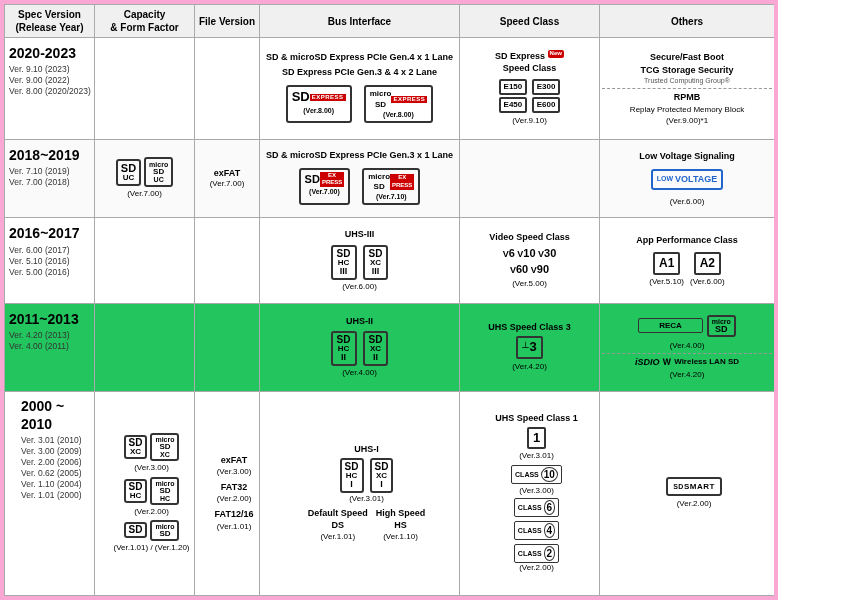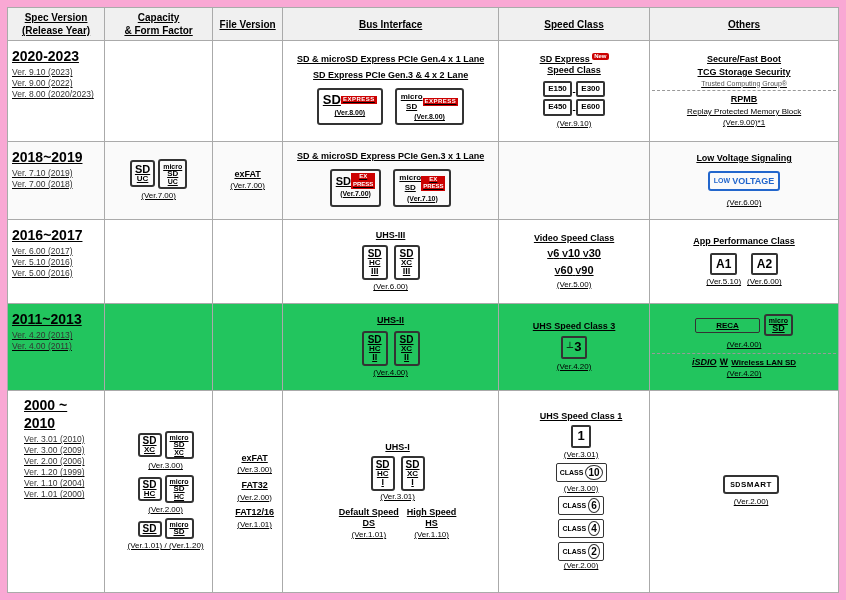--- a/index.html
+++ b/index.html
@@ -5,25 +5,24 @@
     * { box-sizing: border-box; margin: 0; padding: 0; }
     body {
       font-family: Arial, Helvetica, sans-serif;
       font-size: 10px;
       background: #fff;
       width: 846px;
       height: 600px;
       overflow: hidden;
     }
     .table-container {
-      width: 846px;
+      width: 778px;
       height: 600px;
       overflow: hidden;
-      border: 7px solid #f9a8d4;
-      text-decoration: underline;
+      border: 4px solid #f9a8d4;
     }
     table {
       width: 100%;
       height: 100%;
       border-collapse: collapse;
       table-layout: fixed;
     }
     th, td {
       border: 1px solid #aaa;
       vertical-align: middle;
@@ -400,37 +399,37 @@
           <div class="others-box">
             <div style="display:flex;justify-content:center;gap:4px;align-items:center;margin-bottom:3px;">
               <span style="font-size:8px;font-weight:bold;border:1.5px solid #333;border-radius:2px;padding:1px 20px;">RECA</span>
               <div style="border:2px solid #333;border-radius:3px;padding:1px 3px;display:inline-flex;flex-direction:column;align-items:center;">
                 <span style="font-size:7px;font-weight:900;line-height:1;">micro</span>
                 <span style="font-size:9px;font-weight:900;line-height:1;">SD</span>
               </div>
             </div>
             <div style="font-size:8px;">(Ver.4.00)</div>
             <div class="divider-dashed"></div>
-            <div style="display:flex;justify-content:center;align-items:flex-end;gap:3px;">
+            <div style="display:flex;justify-content:center;align-items:flex-start;gap:3px;">
               <span class="isdio">iSDIO</span>
               <span style="font-size:9px;">𝐖</span>
               <span style="font-size:8px;font-weight:bold;">Wireless LAN SD</span>
             </div>
             <div style="font-size:8px;">(Ver.4.20)</div>
           </div>
         </td>
       </tr>
 
       <tr class="row-2000">
         <td class="spec-cell" style="vertical-align:top;padding-top:5px;">
           <div class="spec-year">2000 ~ 2010</div>
           <div class="spec-ver">Ver. 3.01 (2010)</div>
           <div class="spec-ver">Ver. 3.00 (2009)</div>
           <div class="spec-ver">Ver. 2.00 (2006)</div>
-          <div class="spec-ver">Ver. 1.20 (1999)</div>
+          <div class="spec-ver">Ver. 0.62 (2005)</div>
           <div class="spec-ver">Ver. 1.10 (2004)</div>
           <div class="spec-ver">Ver. 1.01 (2000)</div>
         </td>
         <td style="vertical-align:middle;">
 
           <div style="display:flex;justify-content:center;gap:3px;align-items:center;margin-bottom:2px;">
             <div style="border:2px solid #333;border-radius:3px;padding:1px 3px;display:inline-flex;flex-direction:column;align-items:center;">
               <span style="font-size:10px;font-weight:900;line-height:1;">SD</span>
               <span style="font-size:8px;font-weight:bold;line-height:1;">XC</span>
             </div>

